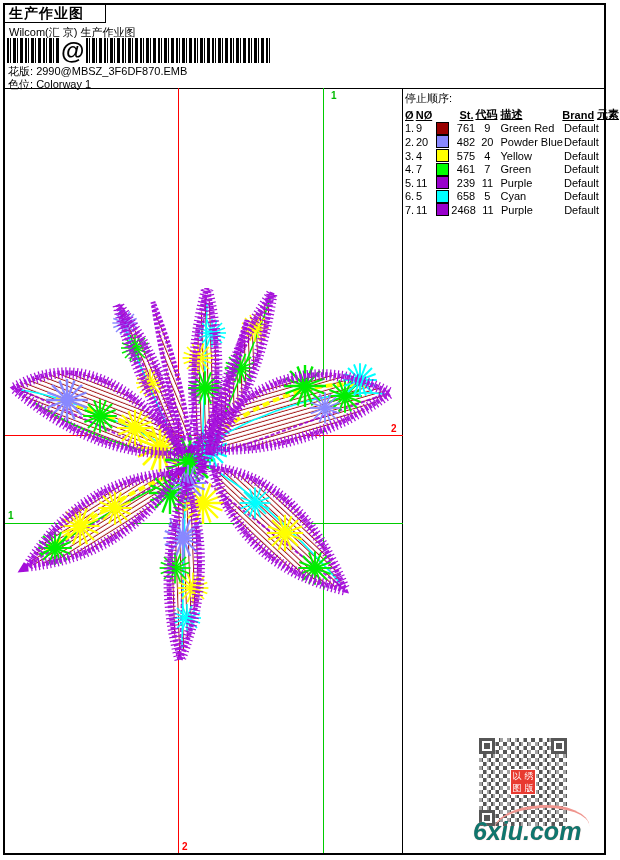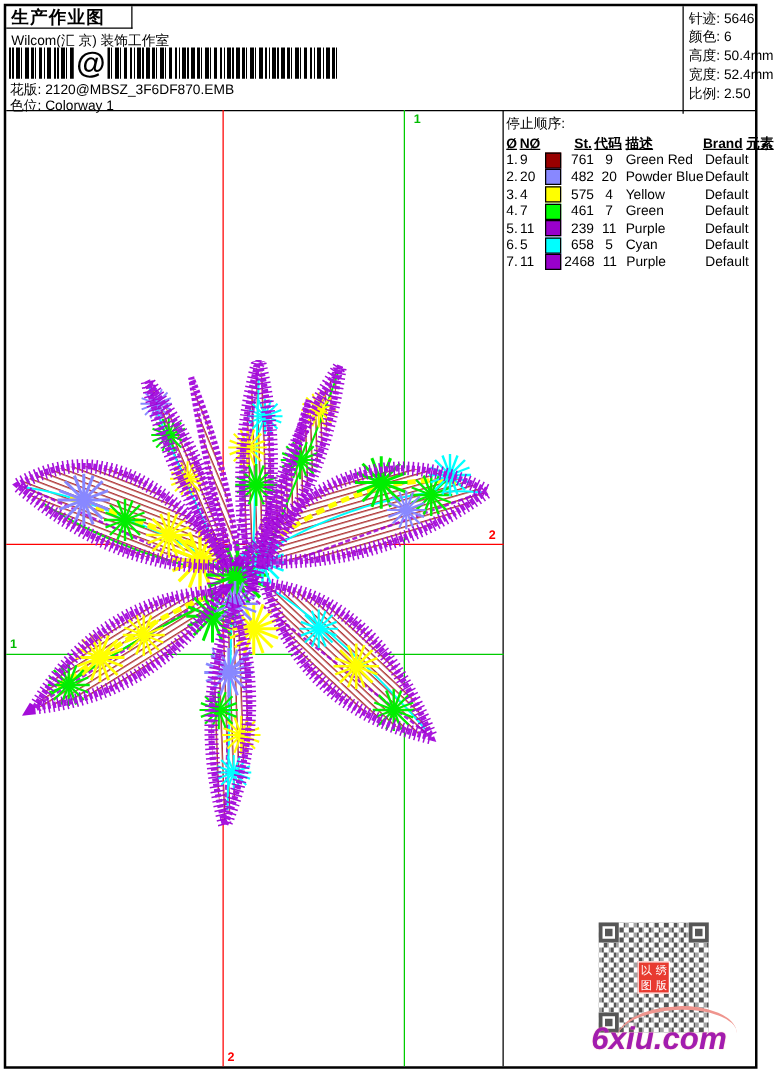--- a/index.html
+++ b/index.html
@@ -65,56 +65,49 @@
       repeating-conic-gradient(#565656 0% 25%,#ffffff 0% 50%);
       background-size:100% 100%,8px 8px;}
   .finder{position:absolute;width:16px;height:16px;border:3px solid #565656;background:#fff;box-sizing:border-box;}
   .finder::after{content:"";position:absolute;left:2px;top:2px;width:6px;height:6px;background:#565656;}
   .f-tl{left:0;top:0;}
   .f-tr{right:0;top:0;}
   .f-bl{left:0;bottom:0;}
   .seal{position:absolute;left:31px;top:31px;width:26px;height:26px;background:#e83a30;display:grid;grid-template-columns:1fr 1fr;border:1px solid #fff;box-sizing:border-box;}
   .seal span{color:#fff;font-size:9px;line-height:12px;text-align:center;overflow:hidden;}
   .watermark{left:466px;top:804px;width:124px;height:44px;}
-  .wm-text{position:absolute;left:2px;top:8px;font-size:25px;font-weight:bold;font-style:italic;color:#a21caf;letter-spacing:0px;text-shadow:0 0 1px #f3a09a;}
+  .wm-text{position:absolute;left:2px;top:8px;font-size:25px;font-weight:bold;font-style:italic;color:#0f766e;letter-spacing:0px;text-shadow:0 0 1px #f3a09a;}
   .wm-swoosh{position:absolute;left:22px;top:-4px;width:96px;height:22px;border:0;border-top:3px solid #ef958e;border-radius:100% 100% 0 0/190% 190% 0 0;transform:rotate(-3deg);}
 </style>
 </head>
 <body>
 
 <div class="sheet">
 
   <div class="abs title-box"></div>
   <div class="abs page-title">生产作业图</div>
-  <div class="abs studio">Wilcom(汇 京) 装饰工作室</div>
+  <div class="abs studio">Wilcom(汇 京) 生产作业图</div>
 
   <div class="abs barcode-wrap">
     <div class="bars b1"></div>
     <div class="at-glyph">@</div>
     <div class="bars b2"></div>
   </div>
 
   <div class="abs design-line">
     <span>花版:</span>
-    <span>2120@MBSZ_3F6DF870.EMB</span>
+    <span>2990@MBSZ_3F6DF870.EMB</span>
   </div>
   <div class="abs colorway-line">
     <span>色位:</span>
     <span>Colorway 1</span>
   </div>
 
   <div class="abs header-sep"></div>
 
-  <div class="abs stats-box">
-    <div class="stat-row"><span>针迹:</span> <span>5646</span></div>
-    <div class="stat-row"><span>颜色:</span> <span>6</span></div>
-    <div class="stat-row"><span>高度:</span> <span>50.4mm</span></div>
-    <div class="stat-row"><span>宽度:</span> <span>52.4mm</span></div>
-    <div class="stat-row"><span>比例:</span> <span>2.50</span></div>
-  </div>
 
   <div class="abs right-divider"></div>
 
   <div class="abs stop-panel">
     <div class="stop-title">停止顺序:</div>
     <div class="seq-row seq-head">
       <div class="c-order"><span>Ø</span></div>
       <div class="c-needle"><span>NØ</span></div>
       <div class="c-swatch"></div>
       <div class="c-st"><span>St.</span></div>

